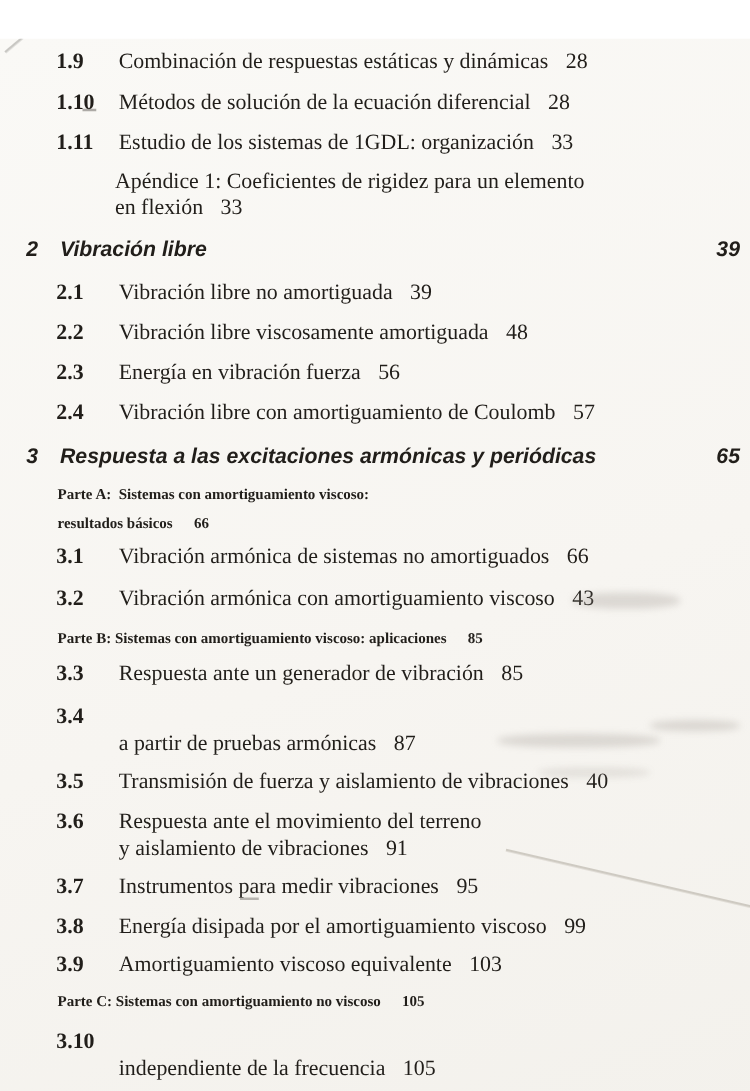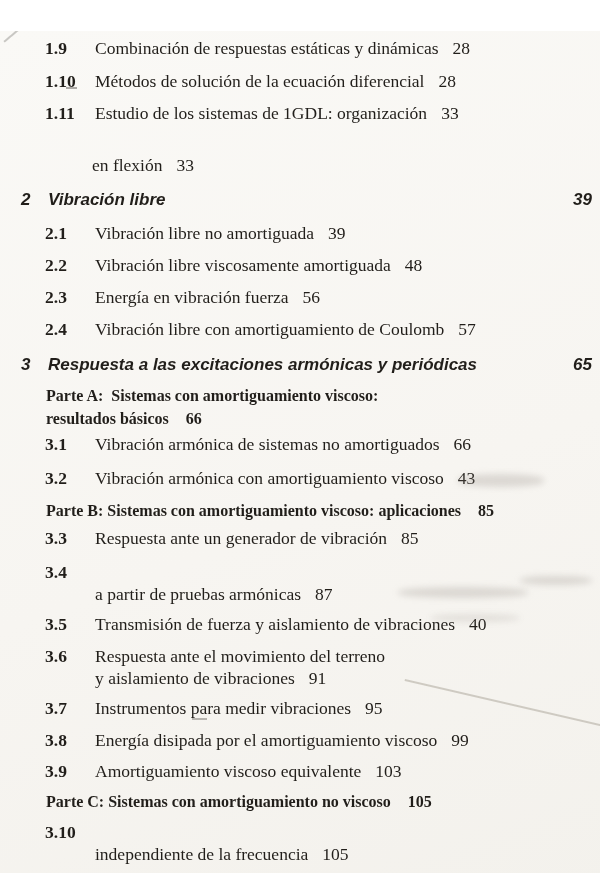--- a/index.html
+++ b/index.html
@@ -18,21 +18,21 @@
   .sec .num{position:absolute;left:45px;font-weight:bold;white-space:nowrap;}
   .sec .ttl{position:absolute;left:95px;width:480px;}
   
   .apx .ttl{position:absolute;left:92px;width:470px;line-height:21px;}
   
   .ch{font-family:"Liberation Sans", sans-serif;font-style:italic;font-weight:bold;font-size:17px;}
   .ch .chnum{position:absolute;left:21px;}
   .ch .chttl{position:absolute;left:48px;width:460px;}
   .ch .chpg{position:absolute;right:8px;}
   
-  .part .ln{position:absolute;left:46px;width:520px;font-weight:bold;font-size:16px;line-height:23px;}
+  .part .ln{position:absolute;left:46px;width:520px;font-weight:bold;font-size:12px;line-height:23px;}
   .pg{margin-left:14px;}
   .pg-wide{margin-left:17px;}
   
   .art{position:absolute;pointer-events:none;}
   .bottom-bar{left:0;top:866px;width:488px;height:4px;background:#45423d;border-radius:2px;transform:rotate(0.15deg);}
   .bottom-bar-faint{left:486px;top:868px;width:114px;height:2px;background:#c2beb6;opacity:.55;}
   .smudge{background:rgba(150,144,135,.28);filter:blur(3px);border-radius:45%;}
   .s1{left:458px;top:443px;width:86px;height:13px;}
   .s2{left:398px;top:556px;width:130px;height:11px;}
   .s3{left:520px;top:545px;width:72px;height:9px;}
@@ -57,21 +57,21 @@
       <span class="num">1.10</span>
       <span class="ttl"><span>Métodos de solución de la ecuación diferencial</span><span class="pg">28</span></span>
     </div>
 
     <div class="row sec" style="top:71px">
       <span class="num">1.11</span>
       <span class="ttl"><span>Estudio de los sistemas de 1GDL: organización</span><span class="pg">33</span></span>
     </div>
 
     <div class="row apx" style="top:103px">
-      <span class="ttl"><br><span>en flexión</span><span class="pg">33</span></span>
+      <span class="ttl"><span>Apéndice 1: Coeficientes de rigidez para un elemento</span><br><span>en flexión</span><span class="pg">33</span></span>
     </div>
 
     <div class="row ch" style="top:158px">
       <span class="chnum">2</span>
       <span class="chttl">Vibración libre</span>
       <span class="chpg">39</span>
     </div>
 
     <div class="row sec" style="top:191px">
       <span class="num">2.1</span>

